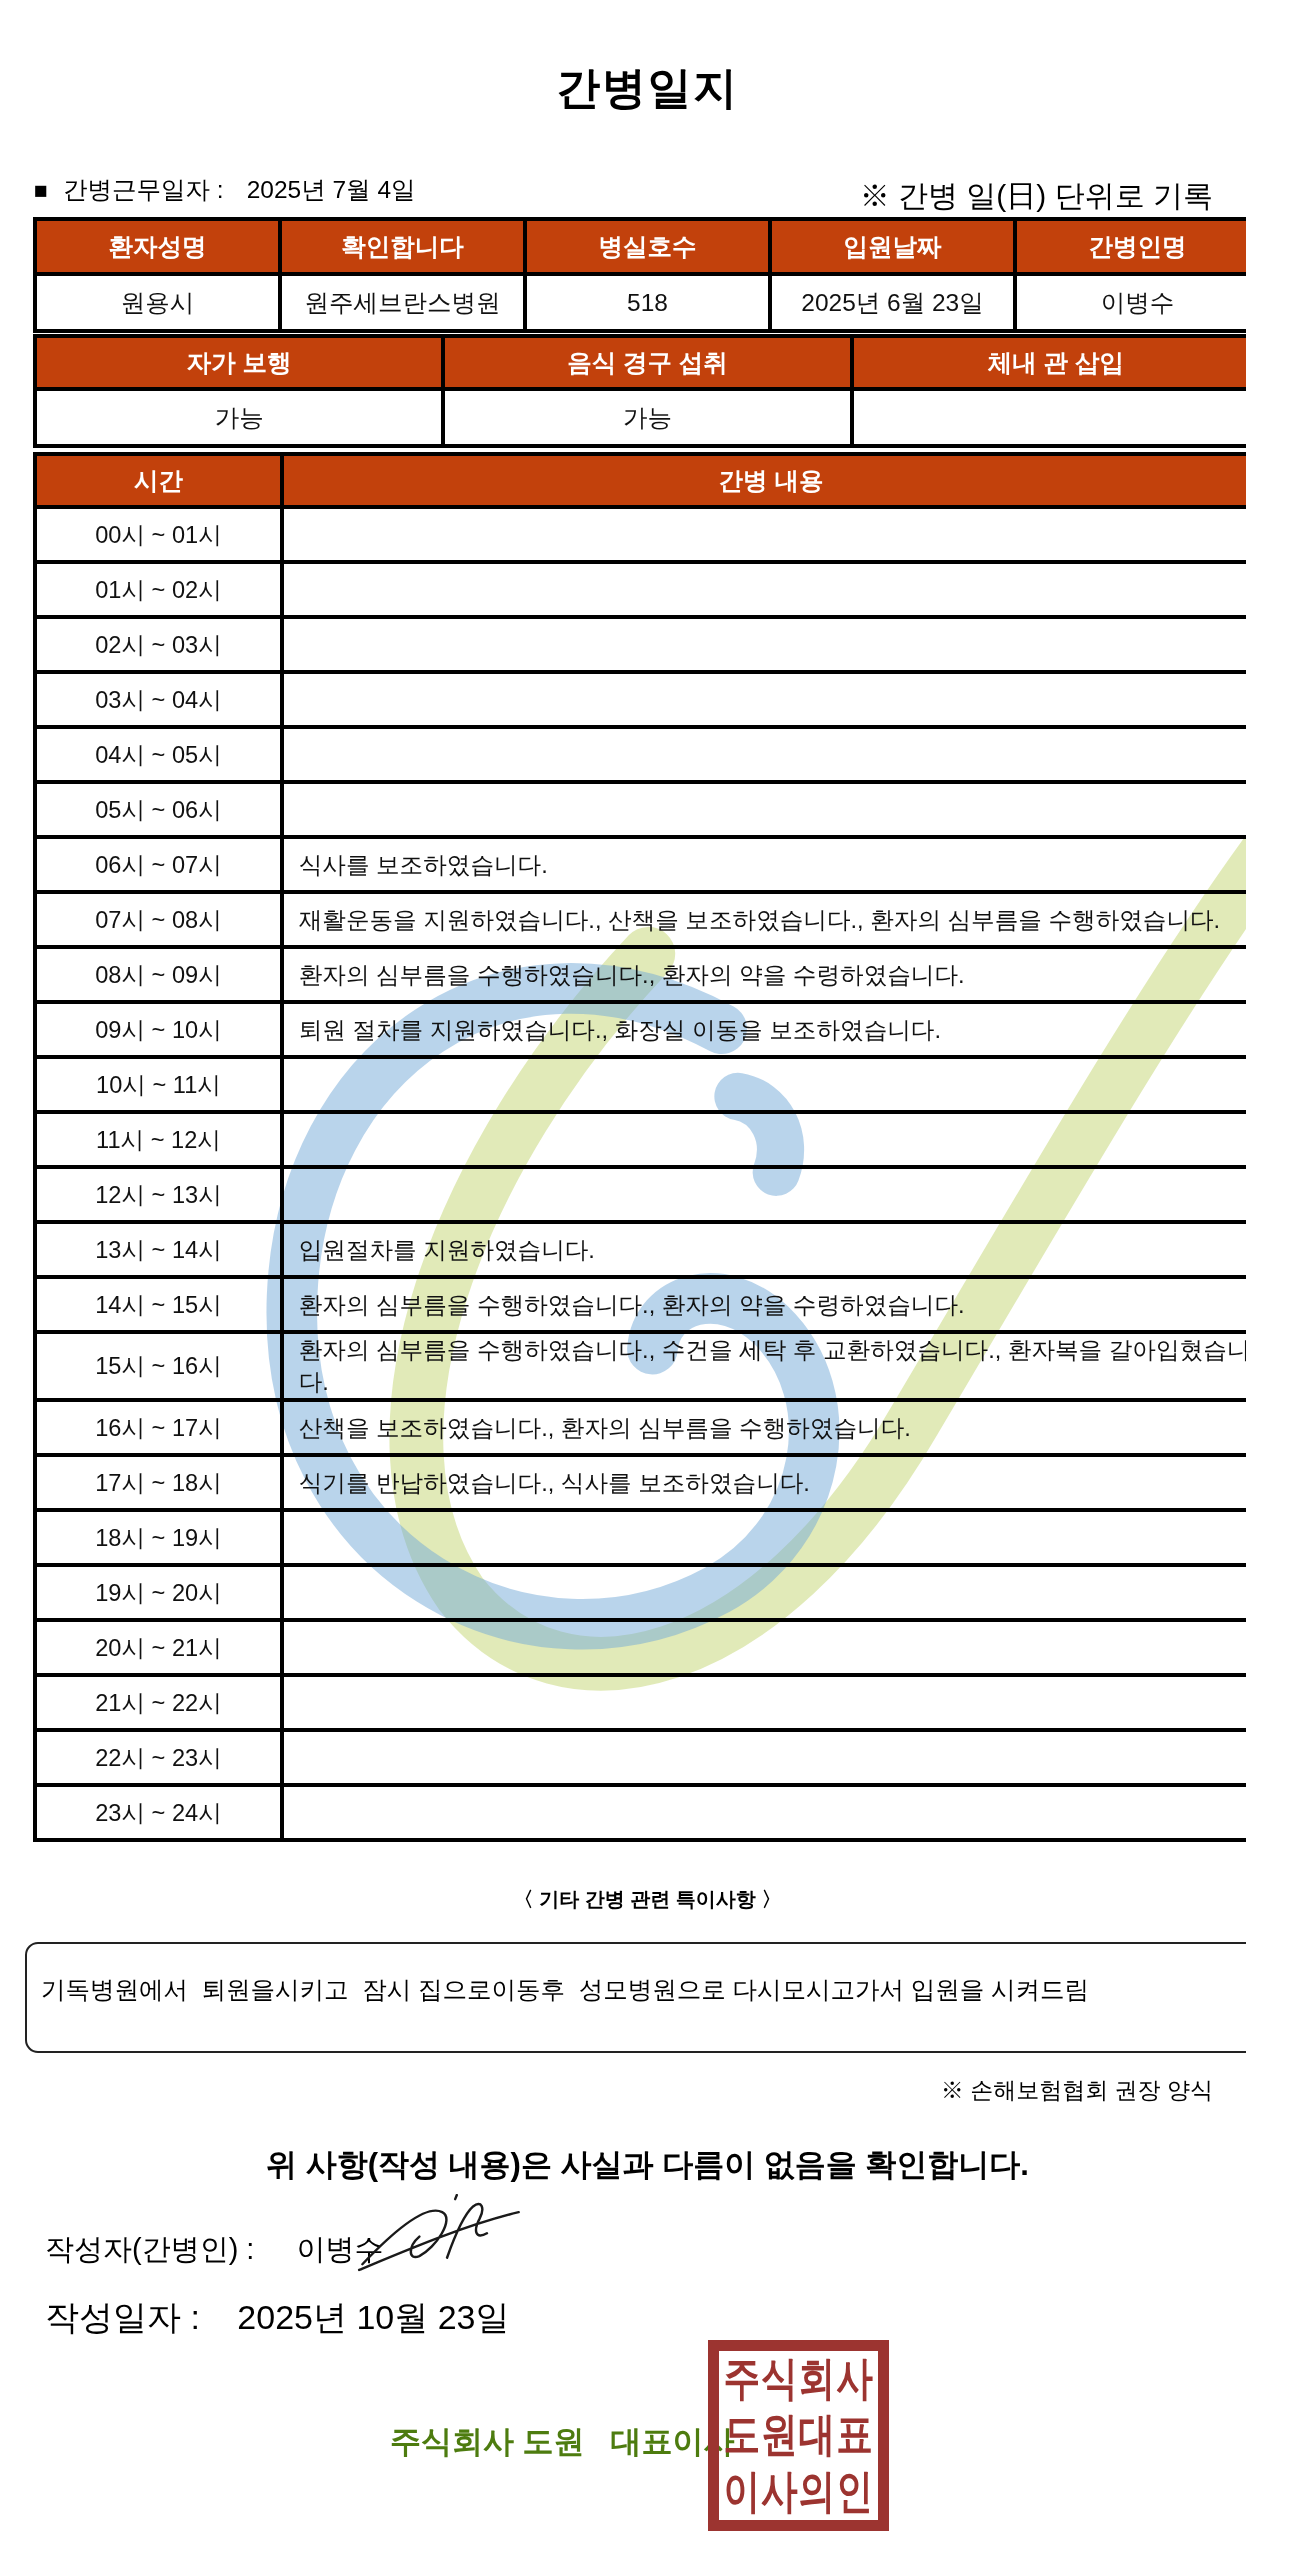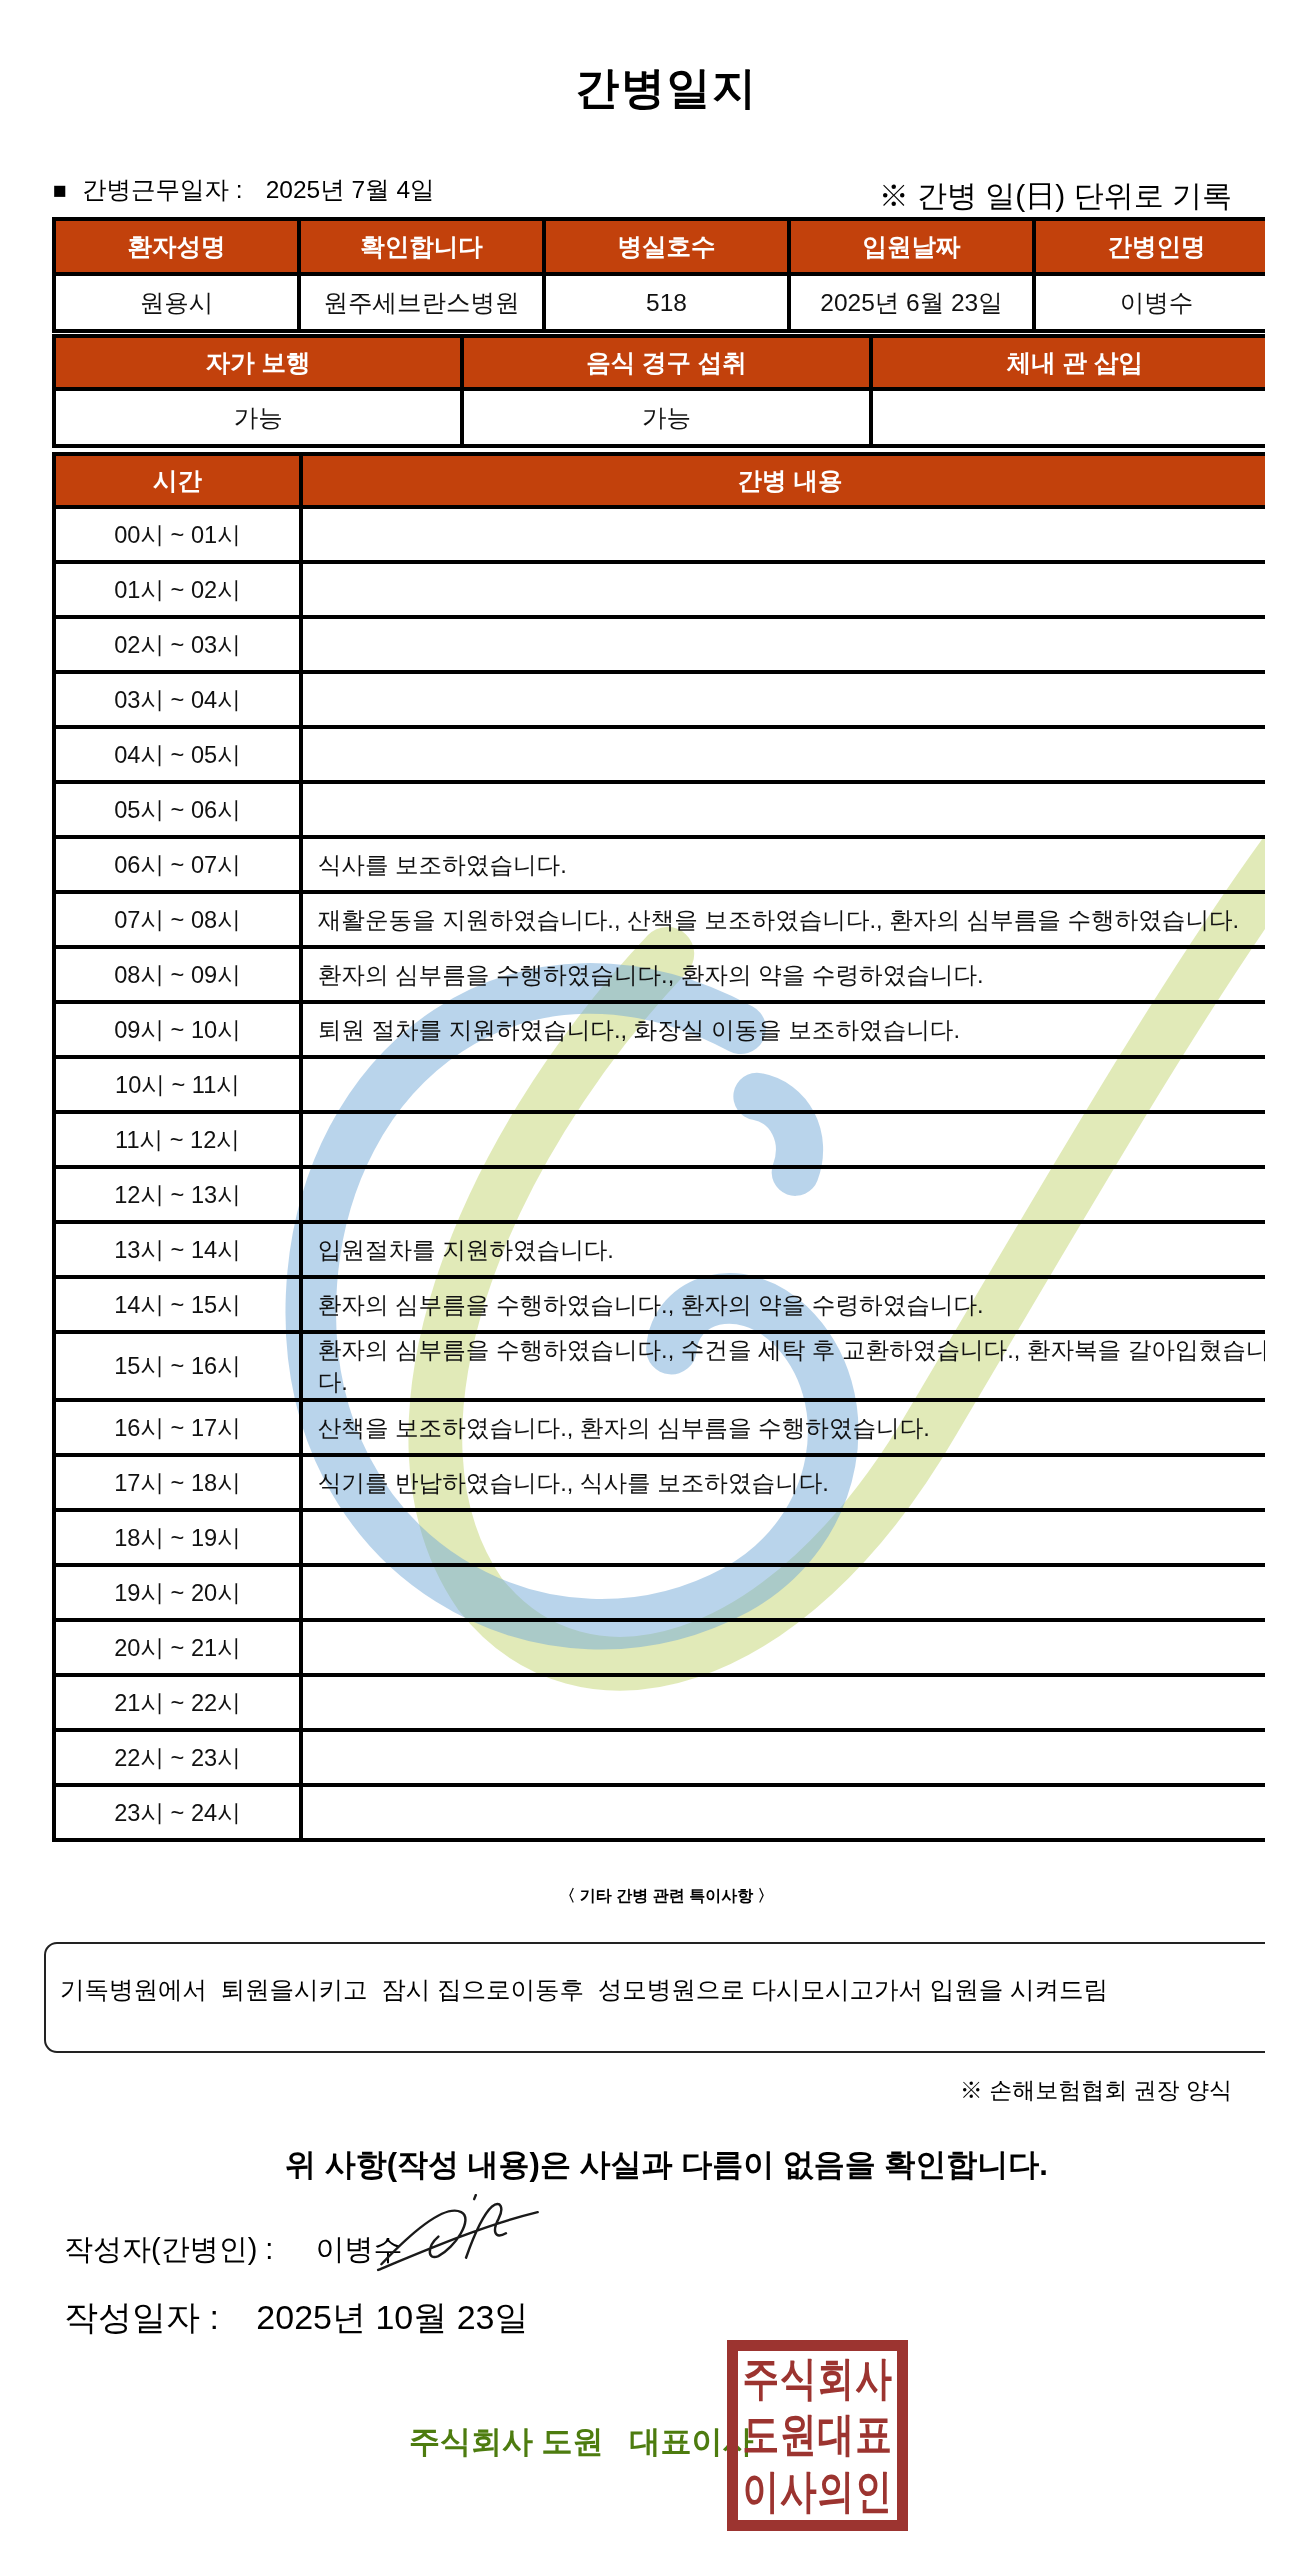--- a/index.html
+++ b/index.html
@@ -3,21 +3,20 @@
 <meta charset="utf-8">
 <style>
   html,body{margin:0;padding:0;background:#ffffff;}
   .page{
     position:relative;
     width:1246px;height:2576px;
     background:#ffffff;
     font-family:"Liberation Sans", sans-serif;
     color:#111;
     overflow:hidden;
-    margin-left:19px;
   }
   .wm{position:absolute;left:0;top:0;z-index:0;}
   .layer{position:absolute;z-index:1;}
 
   .doc-title{
     left:0;top:59px;width:1295px;text-align:center;
     font-size:44px;font-weight:bold;letter-spacing:1.6px;color:#000;
   }
   .meta-left{left:34px;top:173px;font-size:24.5px;color:#000;}
   .meta-left .sq{font-size:23px;margin-right:8.2px;}
@@ -42,21 +41,21 @@
   #t-status th{height:47px;}
   #t-status td{height:51px;}
   #t-care{left:33px;top:452px;padding-left:12px;}
   #t-care th{height:47px;}
   #t-care td{height:49px;font-size:23.6px;}
   #t-care col.c-time{width:247px;}
   #t-care td.cell-content{text-align:left;padding:0 0 0 14.7px;}
 
   .notes-heading{
     left:0;top:1886px;width:1295px;text-align:center;
-    font-size:16px;font-weight:bold;color:#000;
+    font-size:20px;font-weight:bold;color:#000;
   }
   .notes-box{
     left:24.5px;top:1942px;width:1246px;height:111px;
     border:2.4px solid #222;border-radius:13px;
     box-sizing:border-box;
   }
   .notes-text{
     left:41px;top:1973px;width:1206px;
     font-size:24.5px;color:#000;white-space:pre-wrap;
   }

